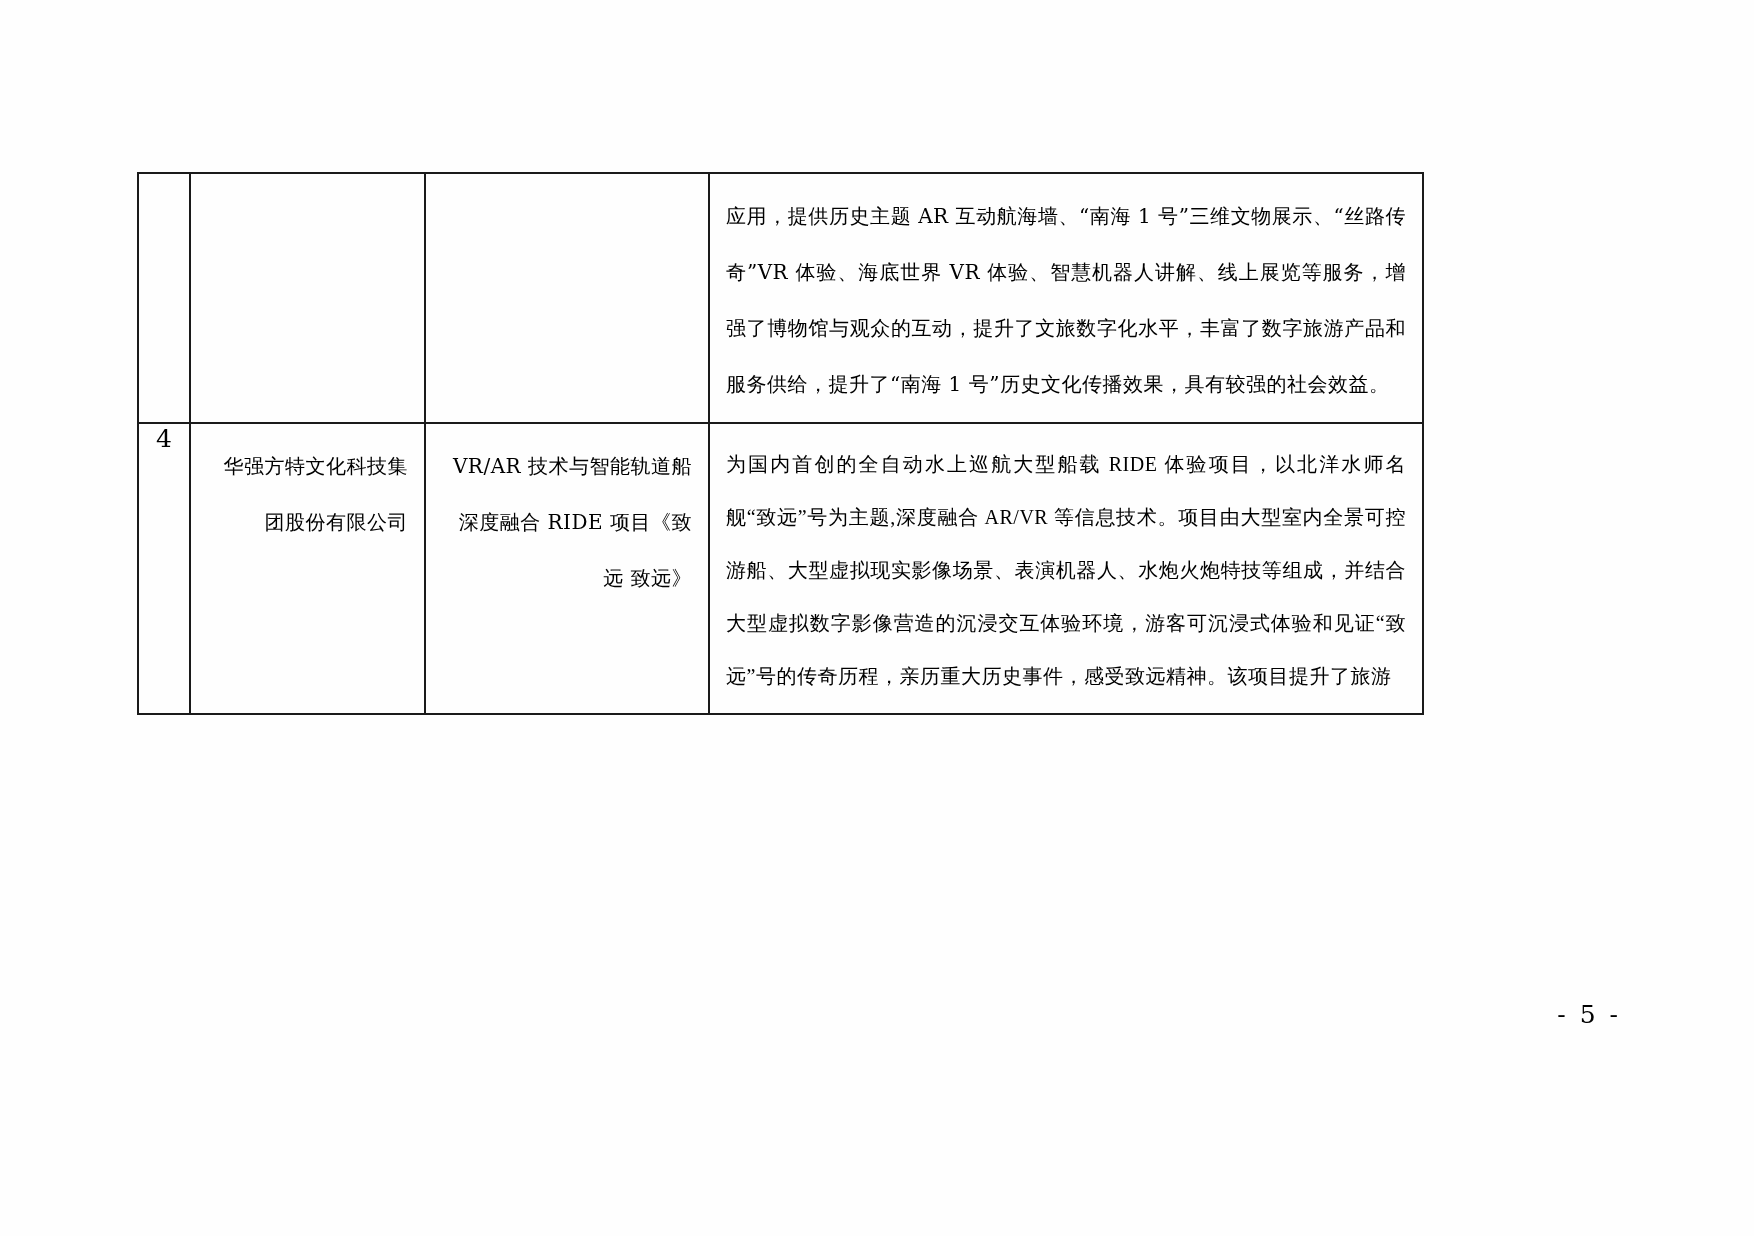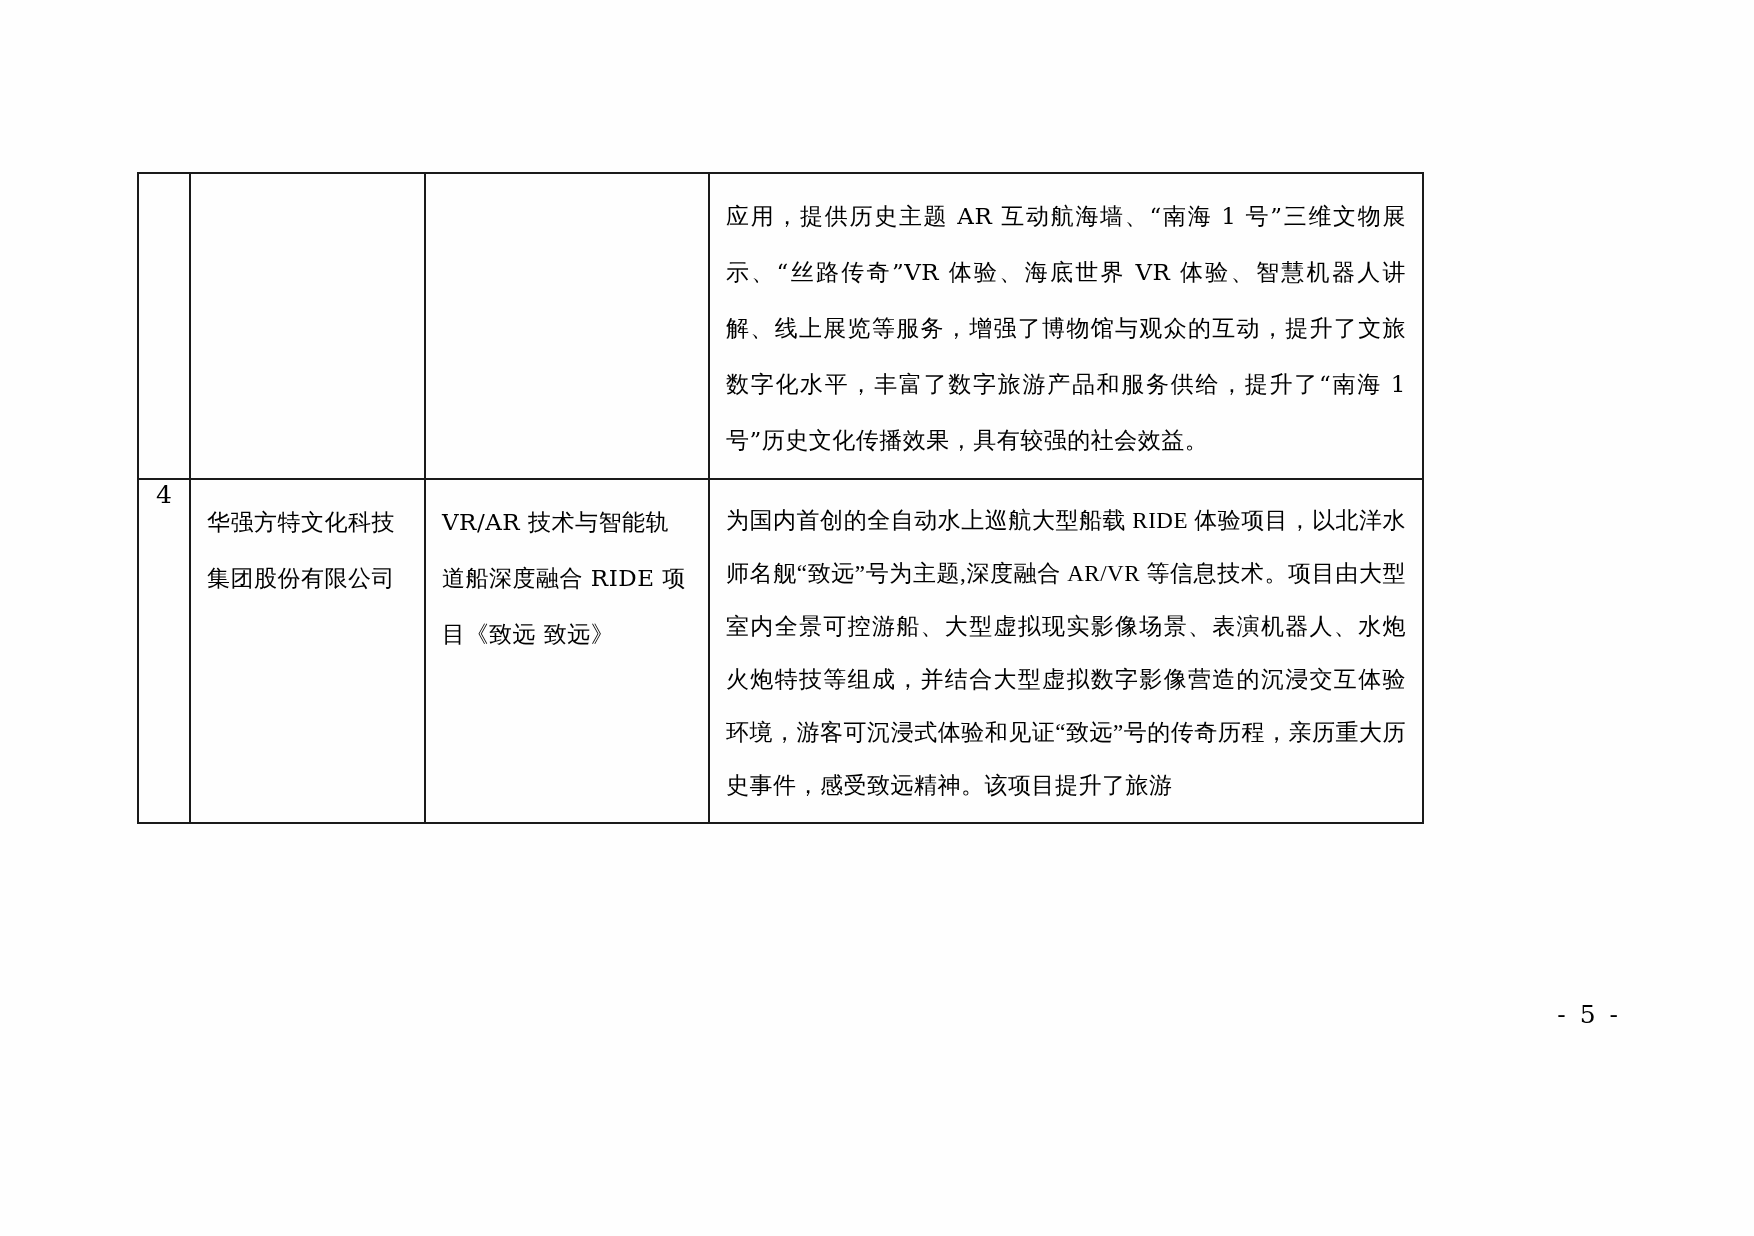--- a/index.html
+++ b/index.html
@@ -46,41 +46,41 @@
   }
   .cell-no {
     text-align: center;
     font-size: 25px;
     vertical-align: middle;
   }
   .cell-no .cell-inner {
     padding: 0;
   }
   .ctext {
-    font-size: 23px;
+    font-size: 20px;
     line-height: 54px;
     letter-spacing: 0.5px;
     text-align: justify;
     text-justify: inter-ideograph;
     word-break: break-all;
   }
   .ctext-just {
     text-align: justify;
   }
   .row-1 .cell-desc .ctext {
     line-height: 56px;
   }
   .row-2 .cell-desc .ctext {
     line-height: 53px;
     font-family: Liberation Serif, serif;
   }
   .cell-org .ctext,
   .cell-name .ctext {
     line-height: 56px;
-    text-align: left;
+    text-align: right;
   }
   .vmid {
     vertical-align: middle;
   }
   .page-number {
     position: absolute;
     right: 133px;
     top: 1000px;
     font-size: 25px;
     font-family: "DejaVu Serif", "Liberation Serif", serif;

